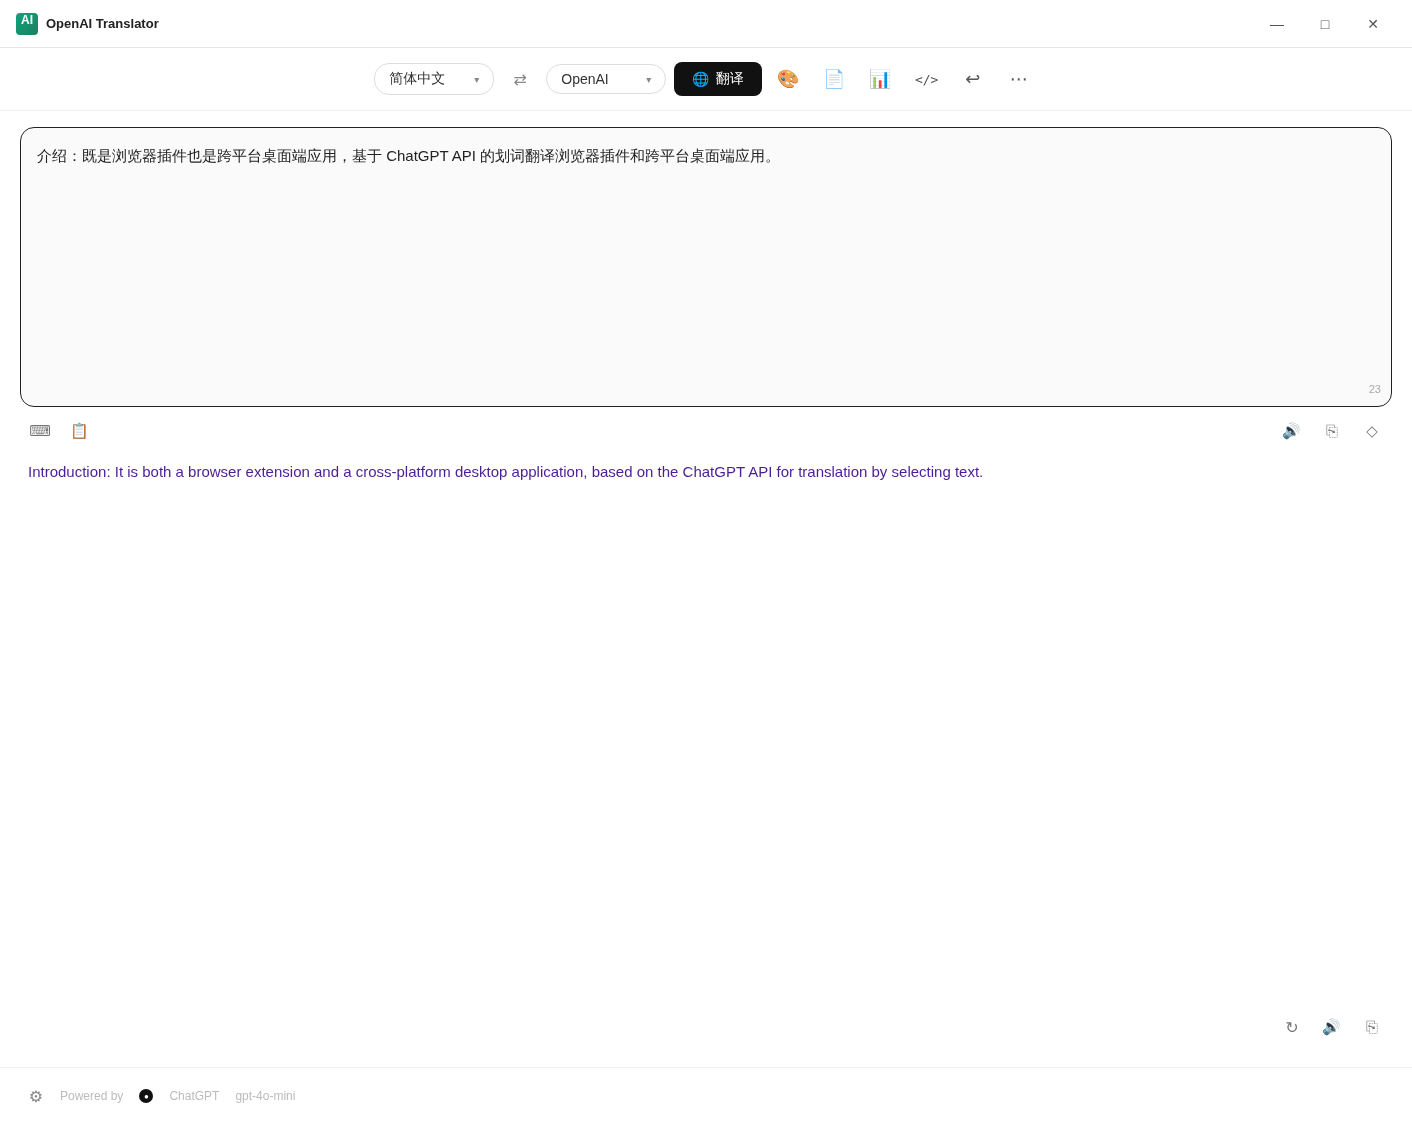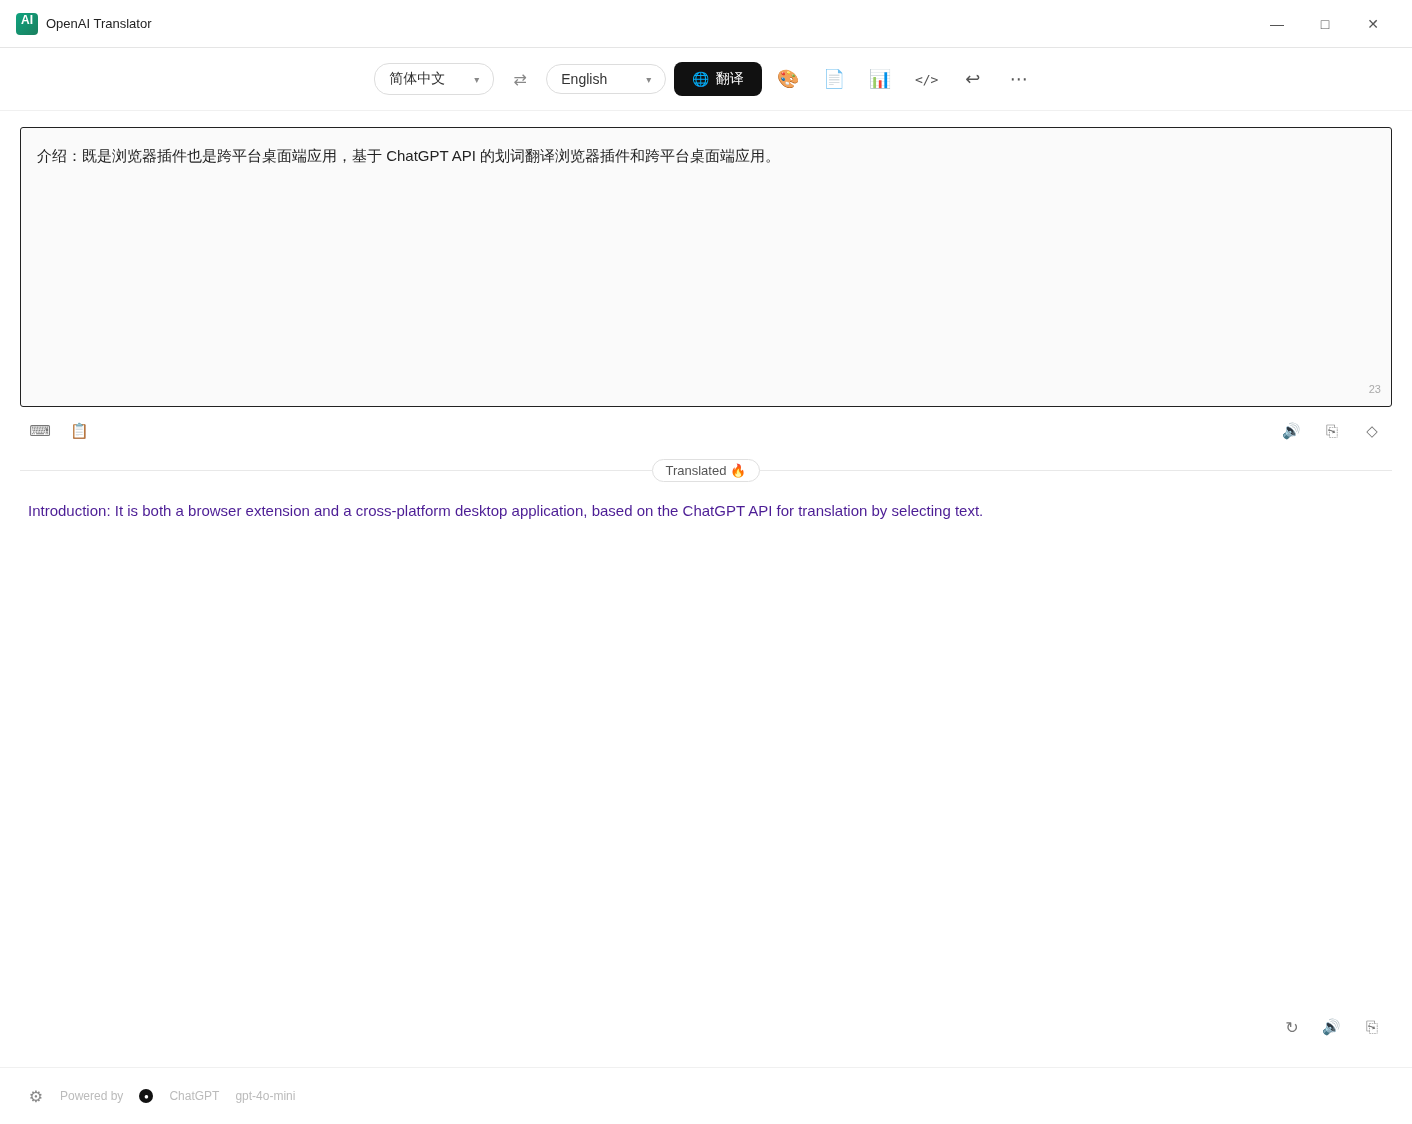--- a/index.html
+++ b/index.html
@@ -38,21 +38,21 @@
       display: flex;
       align-items: flex-start;
       justify-content: center;
       color: #fff;
       font-size: 12px;
       font-weight: bold;
     }
     .app-title {
       font-size: 13px;
       color: #222;
-      font-weight: 400;
+      font-weight: 700;
     }
     .window-controls {
       display: flex;
       gap: 2px;
     }
     .win-btn {
       width: 46px;
       height: 32px;
       display: flex;
       align-items: center;
@@ -138,21 +138,21 @@
       flex: 1;
       display: flex;
       flex-direction: column;
       overflow: hidden;
       padding: 16px 20px;
     }
 
     
     .input-area {
       border: 1.5px solid #222;
-      border-radius: 3px;
+      border-radius: 14px;
       background: #fafafa;
       min-height: 280px;
       max-height: 300px;
       position: relative;
       display: flex;
       flex-direction: column;
     }
     .input-textarea {
       flex: 1;
       border: none;
@@ -310,21 +310,21 @@
   <div class="lang-select">
     <span>简体中文</span>
     <span class="chevron">▾</span>
   </div>
 
   <button class="swap-btn">
     <span>⇄</span>
   </button>
 
   <div class="lang-select">
-    <span>English</span>
+    <span>OpenAI</span>
     <span class="chevron">▾</span>
   </div>
 
   <button class="translate-btn">
     <span>🌐</span>
     <span>翻译</span>
   </button>
 
   <button class="toolbar-icon-btn">
     <span>🎨</span>
@@ -368,28 +368,20 @@
       </button>
       <button class="action-icon-btn">
         <span style="font-size:15px;">⎘</span>
       </button>
       <button class="action-icon-btn">
         <span style="font-size:15px;">◇</span>
       </button>
     </div>
   </div>
 
-  <div class="translated-divider">
-    <div class="divider-line"></div>
-    <div class="translated-badge">
-      <span>Translated</span>
-      <span>🔥</span>
-    </div>
-    <div class="divider-line"></div>
-  </div>
 
   <div class="translation-output">
     <p class="translation-text">Introduction: It is both a browser extension and a cross-platform desktop application, based on the ChatGPT API for translation by selecting text.</p>
   </div>
 
   <div class="translation-actions">
     <button class="action-icon-btn">
       <span style="font-size:16px;">↻</span>
     </button>
     <button class="action-icon-btn">

